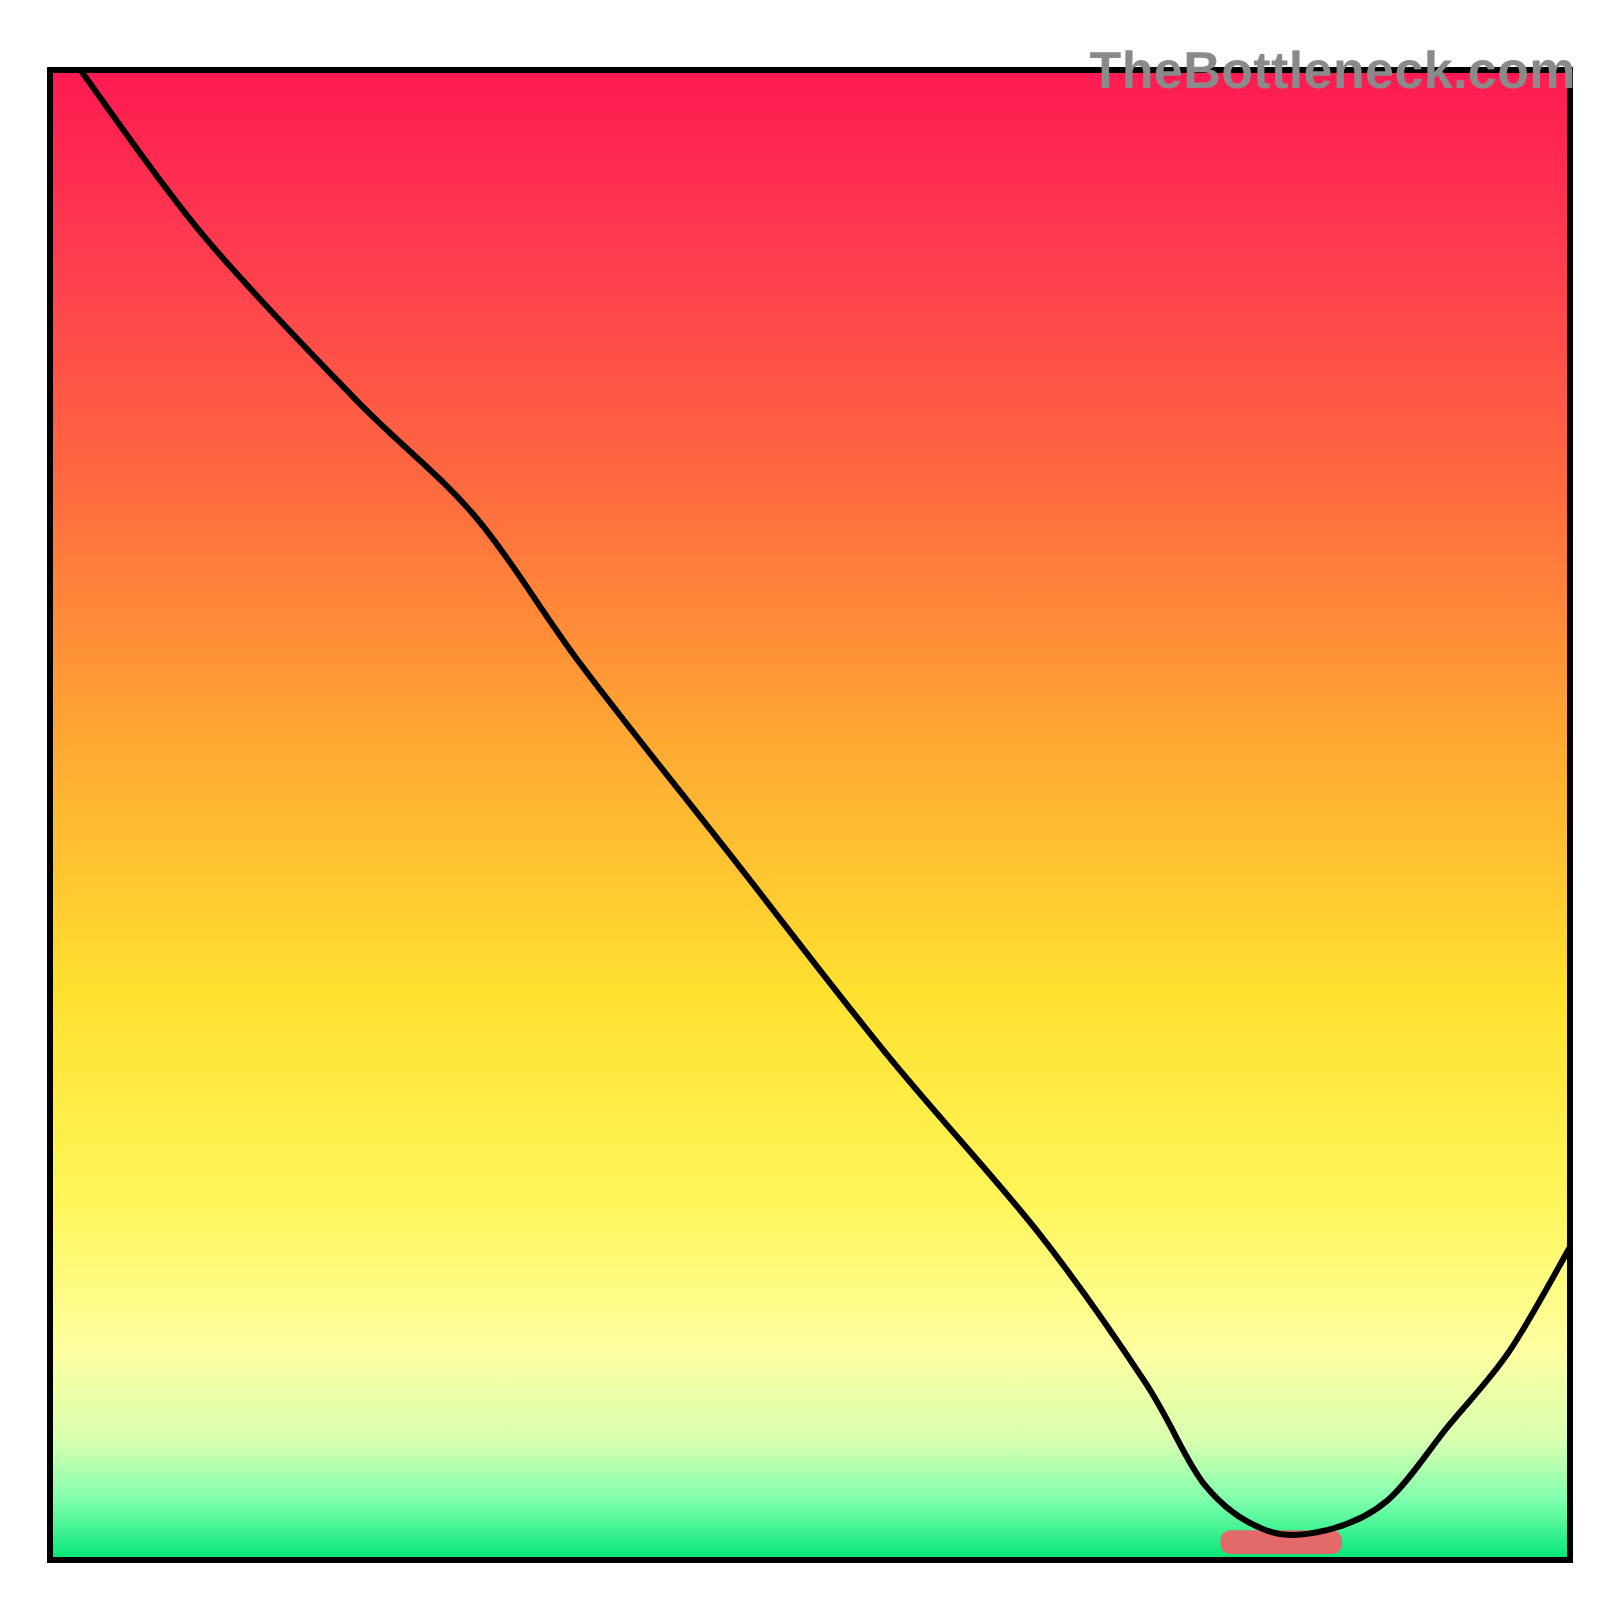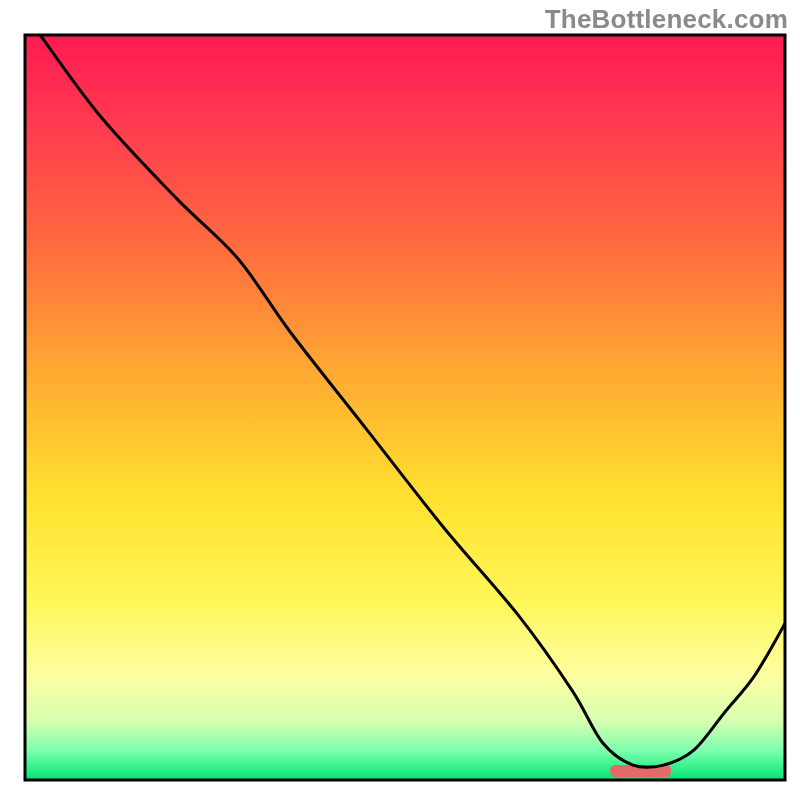--- a/index.html
+++ b/index.html
@@ -10,21 +10,21 @@
     background: #ffffff;
     font-family: Arial, Helvetica, sans-serif;
   }
   .chart-container {
     position: relative;
     width: 800px;
     height: 800px;
   }
   .watermark {
     position: absolute;
-    top: 4px;
+    top: 20px;
     right: 12px;
     font-size: 26px;
     font-weight: 600;
     color: #8a8a8a;
     letter-spacing: 0.2px;
     z-index: 10;
     user-select: none;
   }
   svg {
     display: block;

